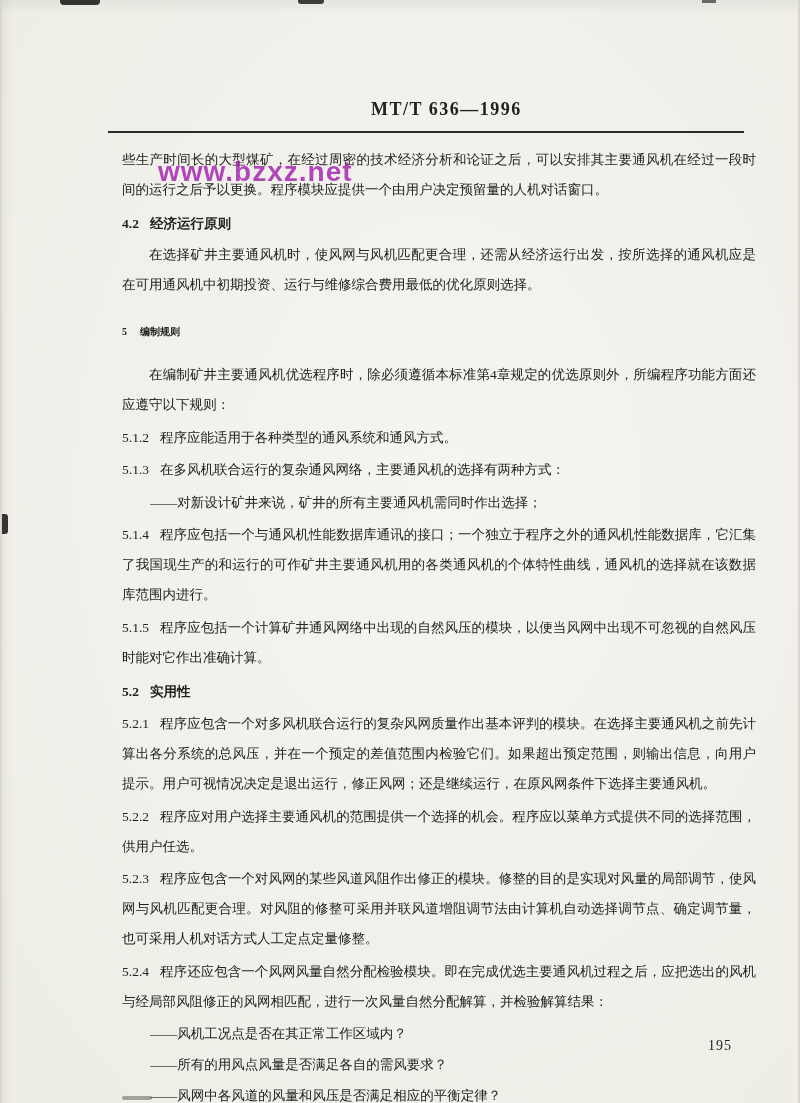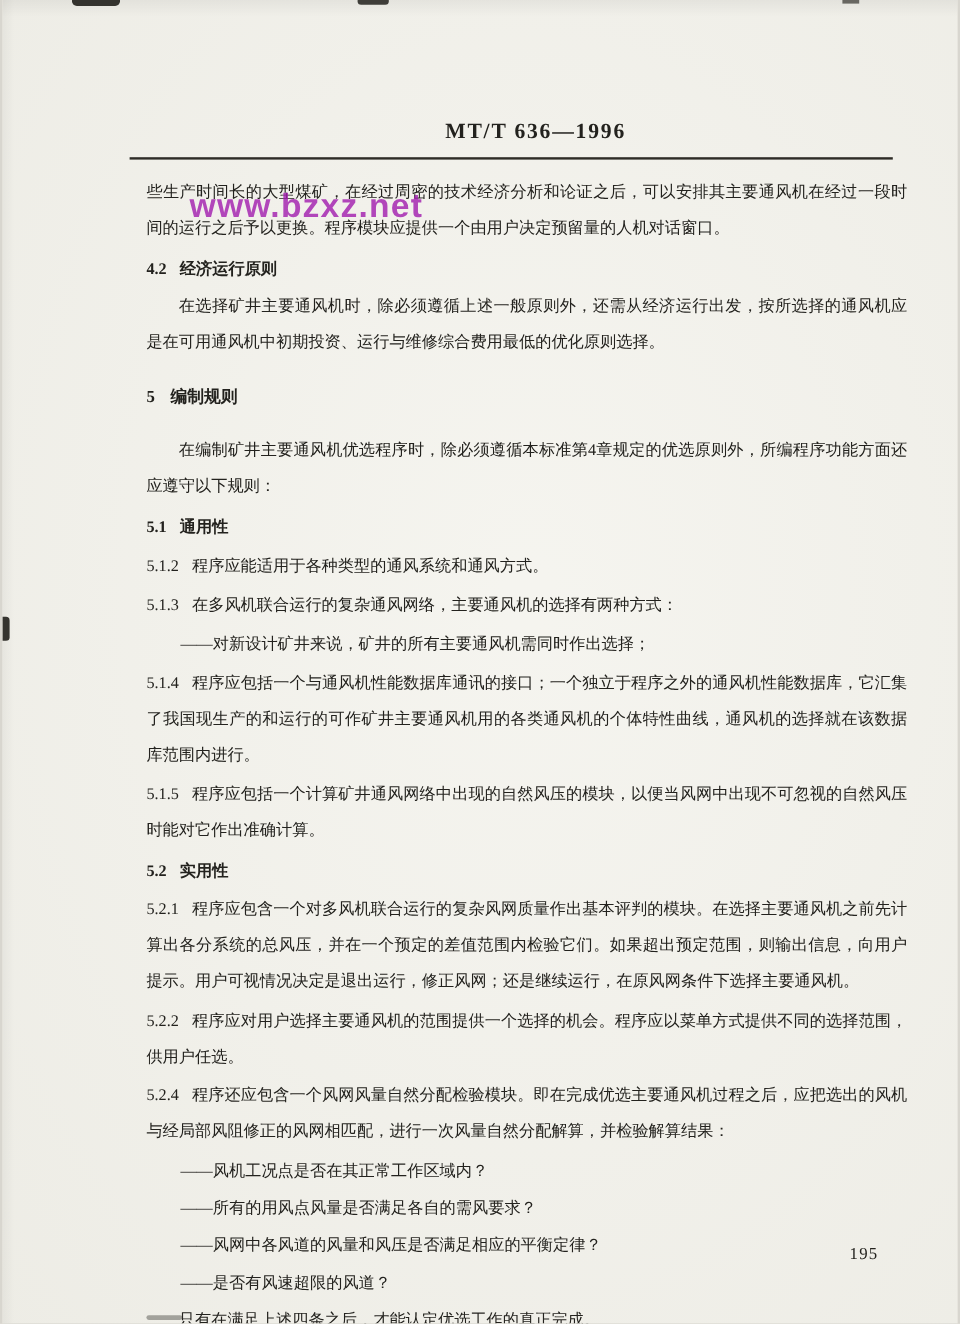--- a/index.html
+++ b/index.html
@@ -28,21 +28,21 @@
   .header-rule{
     position:absolute;top:131px;left:106px;width:636px;height:2px;
     background:#2e2c27;
   }
   .content{
     position:absolute;top:145px;left:120px;width:634px;
     font-size:13.5px;line-height:30px;text-align:justify;
   }
   .blk{margin:0;}
   .blk .num{margin-right:11px;white-space:nowrap;}
-  .h1{font-weight:bold;font-size:14px;margin:17px 0 13px;}
+  .h1{font-weight:bold;font-size:10px;margin:17px 0 13px;}
   .h1 .num{margin-right:13px;}
   .h2{font-weight:bold;margin:4px 0 1px;}
   .p{text-indent:2em;margin:1px 0;}
   .pc{margin:0 0 1px;}
   .clause{margin:2.5px 0;}
   .dash{padding-left:2.1em;margin:1px 0;}
   .watermark{
     position:absolute;top:156px;left:156px;
     font-family:"Liberation Sans","DejaVu Sans",sans-serif;
     font-size:28px;font-weight:bold;letter-spacing:1px;
@@ -71,32 +71,32 @@
   <div class="artifact a4"></div>
   <div class="artifact a5"></div>
 
   <div class="std-no">MT/T 636—1996</div>
 
   <div class="header-rule"></div>
 
   <div class="content" id="doc-body">
       <div class="blk pc">些生产时间长的大型煤矿，在经过周密的技术经济分析和论证之后，可以安排其主要通风机在经过一段时间的运行之后予以更换。程序模块应提供一个由用户决定预留量的人机对话窗口。</div>
       <div class="blk h2"><span class="num">4.2</span><span>经济运行原则</span></div>
-      <div class="blk p">在选择矿井主要通风机时，除必须遵循上述一般原则外，还需从经济运行出发，按所选择的通风机应是在可用通风机中初期投资、运行与维修综合费用最低的优化原则选择。</div>
+      <div class="blk p">在选择矿井主要通风机时，使风网与风机匹配更合理，还需从经济运行出发，按所选择的通风机应是在可用通风机中初期投资、运行与维修综合费用最低的优化原则选择。</div>
       <div class="blk h1"><span class="num">5</span><span>编制规则</span></div>
       <div class="blk p">在编制矿井主要通风机优选程序时，除必须遵循本标准第4章规定的优选原则外，所编程序功能方面还应遵守以下规则：</div>
-      <div class="blk h2"><span class="num">5.1</span><span>通用性</span></div>
       <div class="blk clause"><span class="num">5.1.2</span><span>程序应能适用于各种类型的通风系统和通风方式。</span></div>
       <div class="blk clause"><span class="num">5.1.3</span><span>在多风机联合运行的复杂通风网络，主要通风机的选择有两种方式：</span></div>
       <div class="blk dash">——对新设计矿井来说，矿井的所有主要通风机需同时作出选择；</div>
       <div class="blk clause"><span class="num">5.1.4</span><span>程序应包括一个与通风机性能数据库通讯的接口；一个独立于程序之外的通风机性能数据库，它汇集了我国现生产的和运行的可作矿井主要通风机用的各类通风机的个体特性曲线，通风机的选择就在该数据库范围内进行。</span></div>
       <div class="blk clause"><span class="num">5.1.5</span><span>程序应包括一个计算矿井通风网络中出现的自然风压的模块，以便当风网中出现不可忽视的自然风压时能对它作出准确计算。</span></div>
       <div class="blk h2"><span class="num">5.2</span><span>实用性</span></div>
       <div class="blk clause"><span class="num">5.2.1</span><span>程序应包含一个对多风机联合运行的复杂风网质量作出基本评判的模块。在选择主要通风机之前先计算出各分系统的总风压，并在一个预定的差值范围内检验它们。如果超出预定范围，则输出信息，向用户提示。用户可视情况决定是退出运行，修正风网；还是继续运行，在原风网条件下选择主要通风机。</span></div>
       <div class="blk clause"><span class="num">5.2.2</span><span>程序应对用户选择主要通风机的范围提供一个选择的机会。程序应以菜单方式提供不同的选择范围，供用户任选。</span></div>
+      <div class="blk clause"><span class="num">5.2.3</span><span>程序应包含一个对风网的某些风道风阻作出修正的模块。修整的目的是实现对风量的局部调节，使风网与风机匹配更合理。对风阻的修整可采用并联风道增阻调节法由计算机自动选择调节点、确定调节量，也可采用人机对话方式人工定点定量修整。</span></div>
       <div class="blk clause"><span class="num">5.2.4</span><span>程序还应包含一个风网风量自然分配检验模块。即在完成优选主要通风机过程之后，应把选出的风机与经局部风阻修正的风网相匹配，进行一次风量自然分配解算，并检验解算结果：</span></div>
       <div class="blk dash">——风机工况点是否在其正常工作区域内？</div>
       <div class="blk dash">——所有的用风点风量是否满足各自的需风要求？</div>
       <div class="blk dash">——风网中各风道的风量和风压是否满足相应的平衡定律？</div>
       <div class="blk dash">——是否有风速超限的风道？</div>
       <div class="blk p">只有在满足上述四条之后，才能认定优选工作的真正完成。</div>
     </div>
 
   <div class="watermark">www.bzxz.net</div>
 

